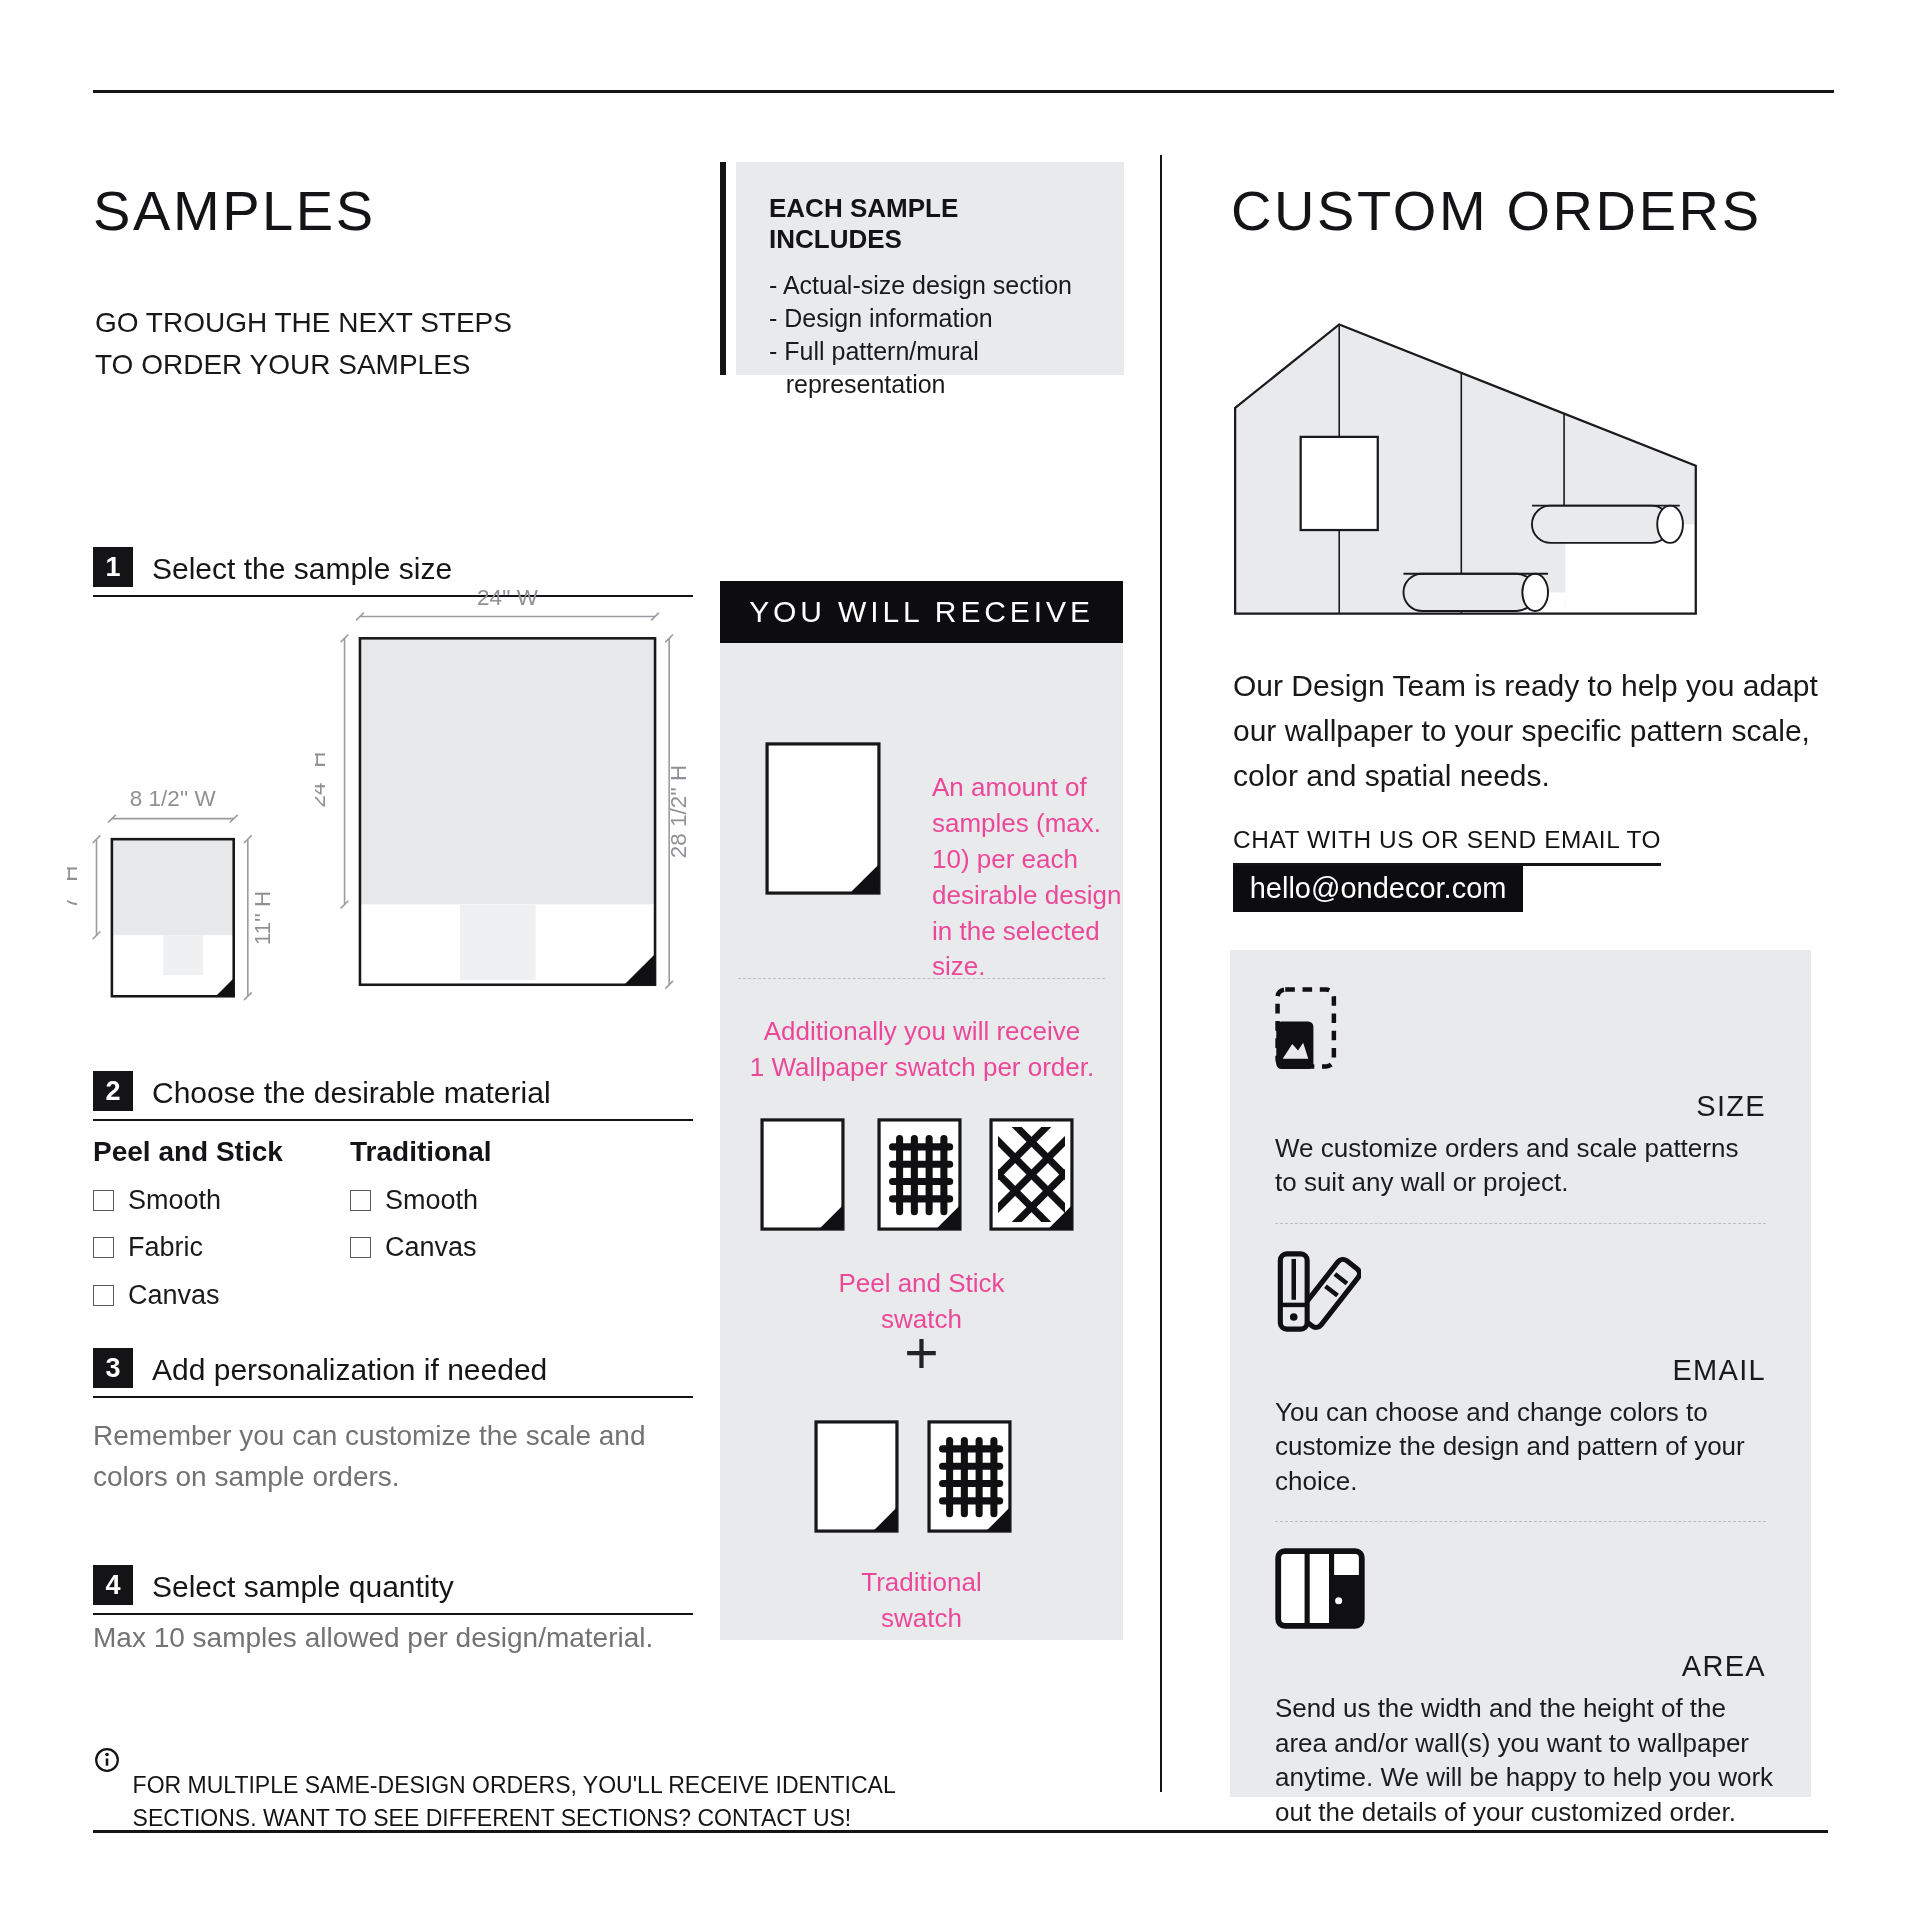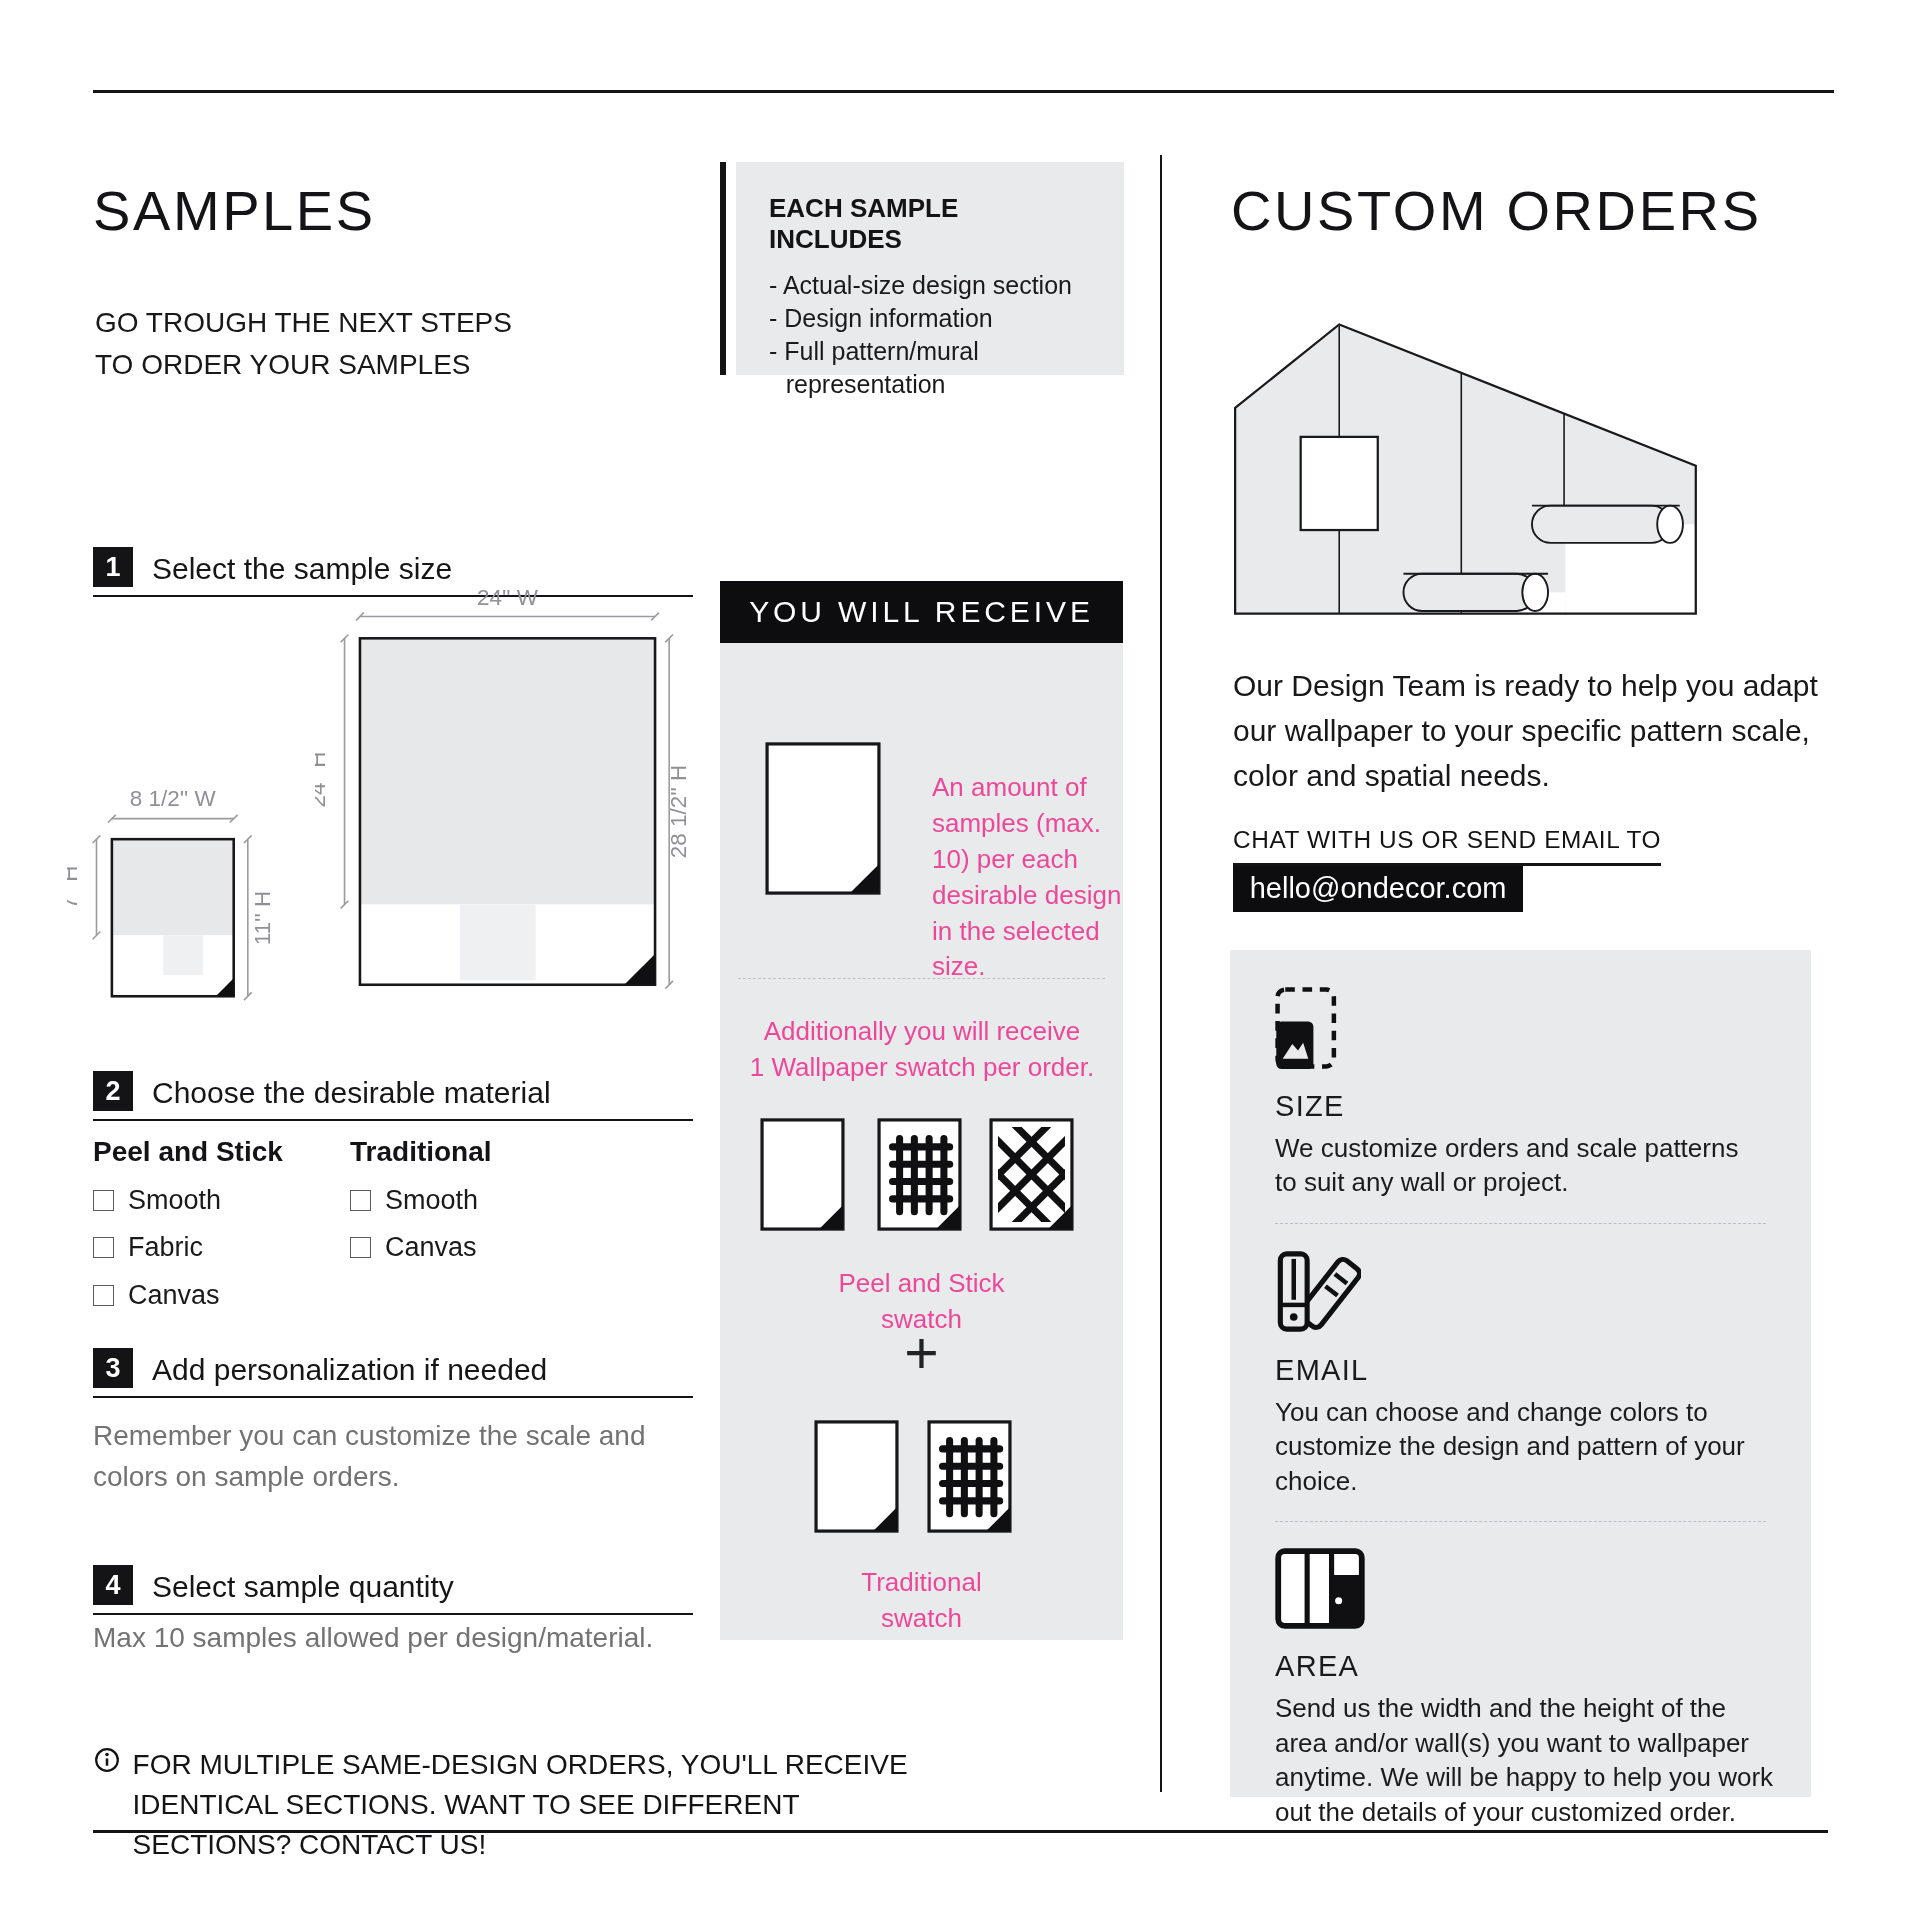--- a/index.html
+++ b/index.html
@@ -32,25 +32,25 @@
           font-size:30px;letter-spacing:3.9px;white-space:nowrap;}
   .rc-text{font-size:26px;line-height:1.38;color:#ec4899;}
   .center{text-align:center;white-space:pre-line;}
   .dashed{border-top:1.9px dashed #bfc0c4;height:0;}
   .plus{font-size:59px;font-weight:100;color:#232325;line-height:1;}
   
   .c-intro{font-size:30px;line-height:1.5;color:#18181a;}
   .contact{font-size:24.4px;letter-spacing:0.6px;color:#141416;border-bottom:3.2px solid #141416;
            padding-bottom:9px;display:inline-block;}
   .email{background:#0d0d0f;color:#fff;font-size:29px;padding:6.4px 16.7px;display:inline-block;}
-  .feat-h{font-size:29px;letter-spacing:1.3px;color:#1a1a1c;margin-top:19px;}
+  .feat-h{font-size:29px;letter-spacing:1.3px;color:#1a1a1c;margin-top:19px;text-align:right;}
   .feat-t{font-size:26px;line-height:1.33;color:#1c1c1e;margin-top:7.7px;}
   .feat-div{border-top:1.3px dashed #bcbdc2;margin:23px 0 26px 0;}
   
-  .note-text{font-size:28px;line-height:1.42;color:#141416;}
+  .note-text{font-size:23px;line-height:1.42;color:#141416;margin-top:24px;}
   .dimlbl{fill:#8f9095;font-size:35px;font-family:"Liberation Sans","DejaVu Sans",sans-serif;}
 </style>
 </head>
 <body>
 
 <div id="page">
 
   <div class="abs rule" style="left:93px;top:90px;width:1741px;height:2.6px;"></div>
   <div class="abs rule" style="left:1160px;top:155px;width:1.9px;height:1637px;"></div>
   <div class="abs rule" style="left:93px;top:1830px;width:1735px;height:2.6px;"></div>

